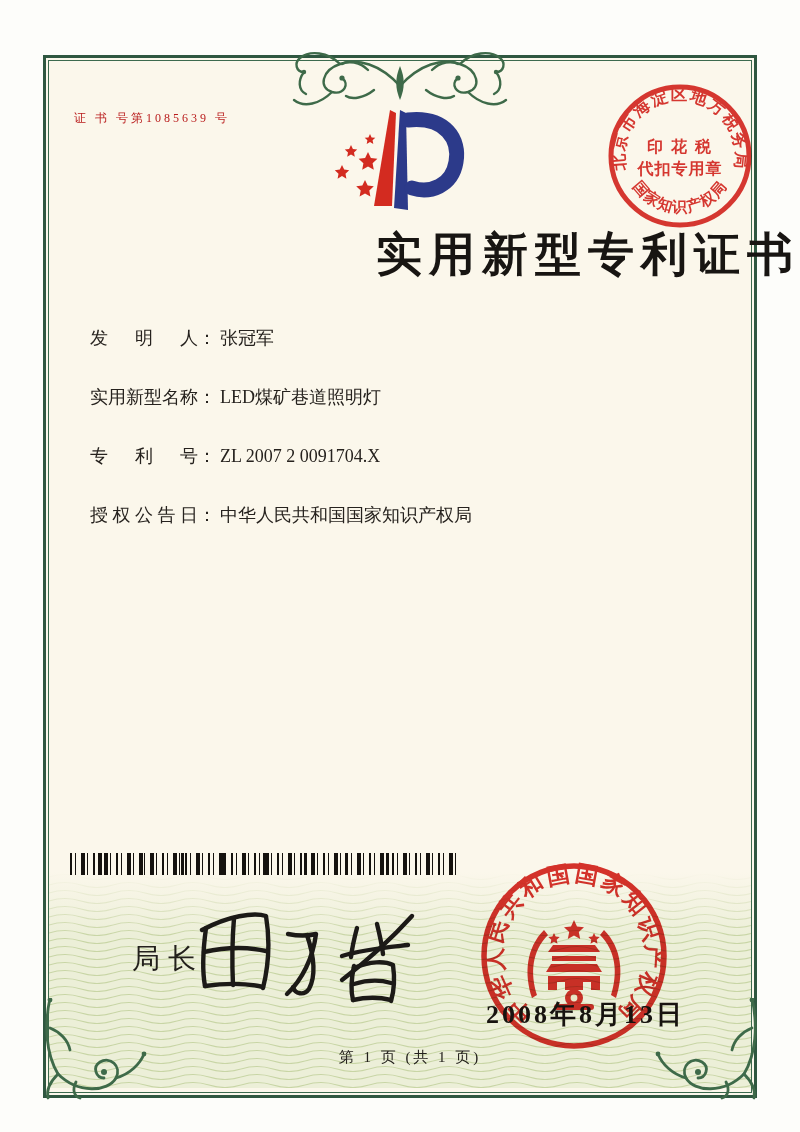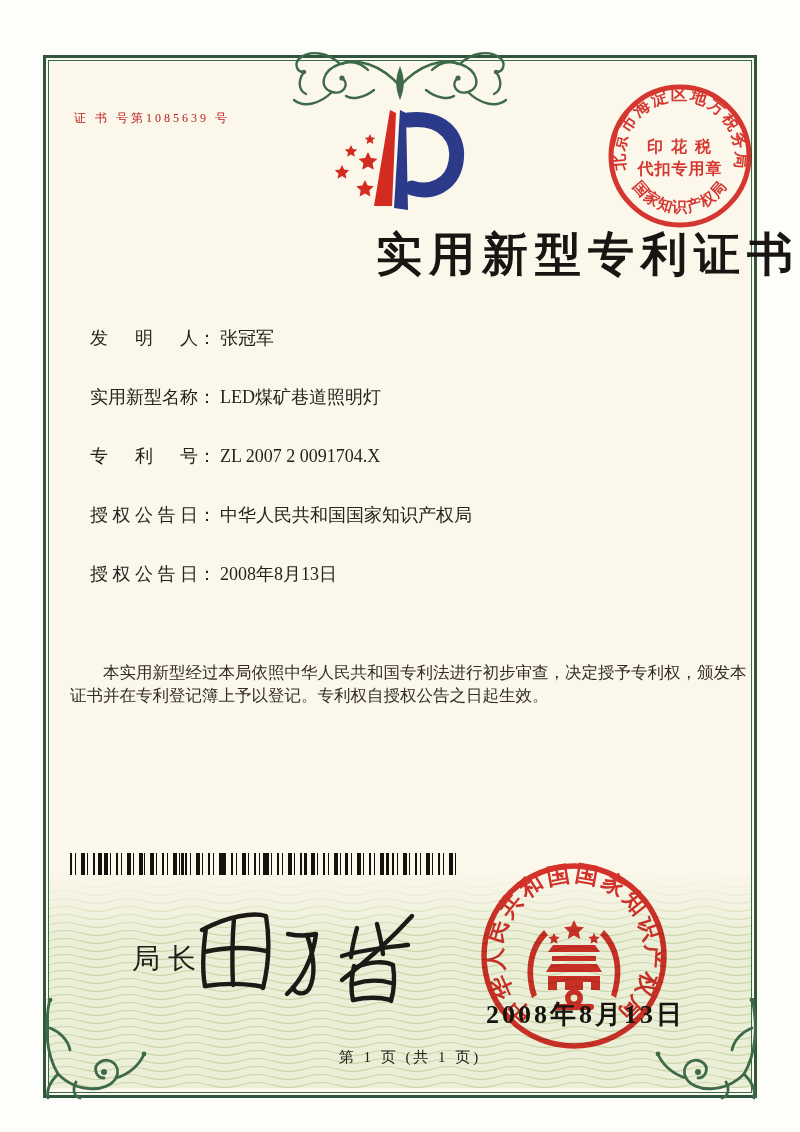--- a/index.html
+++ b/index.html
@@ -155,27 +155,23 @@
   </div>
   <div class="field-row">
     <span class="flabel">实用新型名称</span><span class="fcolon">：</span><span>LED煤矿巷道照明灯</span>
   </div>
   <div class="field-row">
     <span class="flabel">专利号</span><span class="fcolon">：</span><span>ZL 2007 2 0091704.X</span>
   </div>
   <div class="field-row">
     <span class="flabel">授权公告日</span><span class="fcolon">：</span><span>中华人民共和国国家知识产权局</span>
   </div>
-  <div class="field-row">
-    <span class="flabel">授权公告日</span><span class="fcolon">：</span><span>2008年8月13日</span>
-  </div>
 </div>
 
 <div class="abs paras">
-  <p>本实用新型经过本局依照中华人民共和国专利法进行初步审查，决定授予专利权，颁发本证书并在专利登记簿上予以登记。专利权自授权公告之日起生效。</p>
 </div>
 
 <div class="abs barcode"></div>
 
 <div class="abs signer-title">局长</div>
 <svg class="abs signature" width="230" height="110" viewBox="0 0 230 110" aria-label="田力普">
   <g stroke="#1c1a17" fill="none" stroke-width="4.4" stroke-linecap="round" stroke-linejoin="round">
     <path d="M14,30 C11,52 10,72 13,88"></path>
     <path d="M10,32 C36,18 62,14 74,18 C78,42 77,66 71,90"></path>
     <path d="M13,88 C34,85 54,85 71,89"></path>

